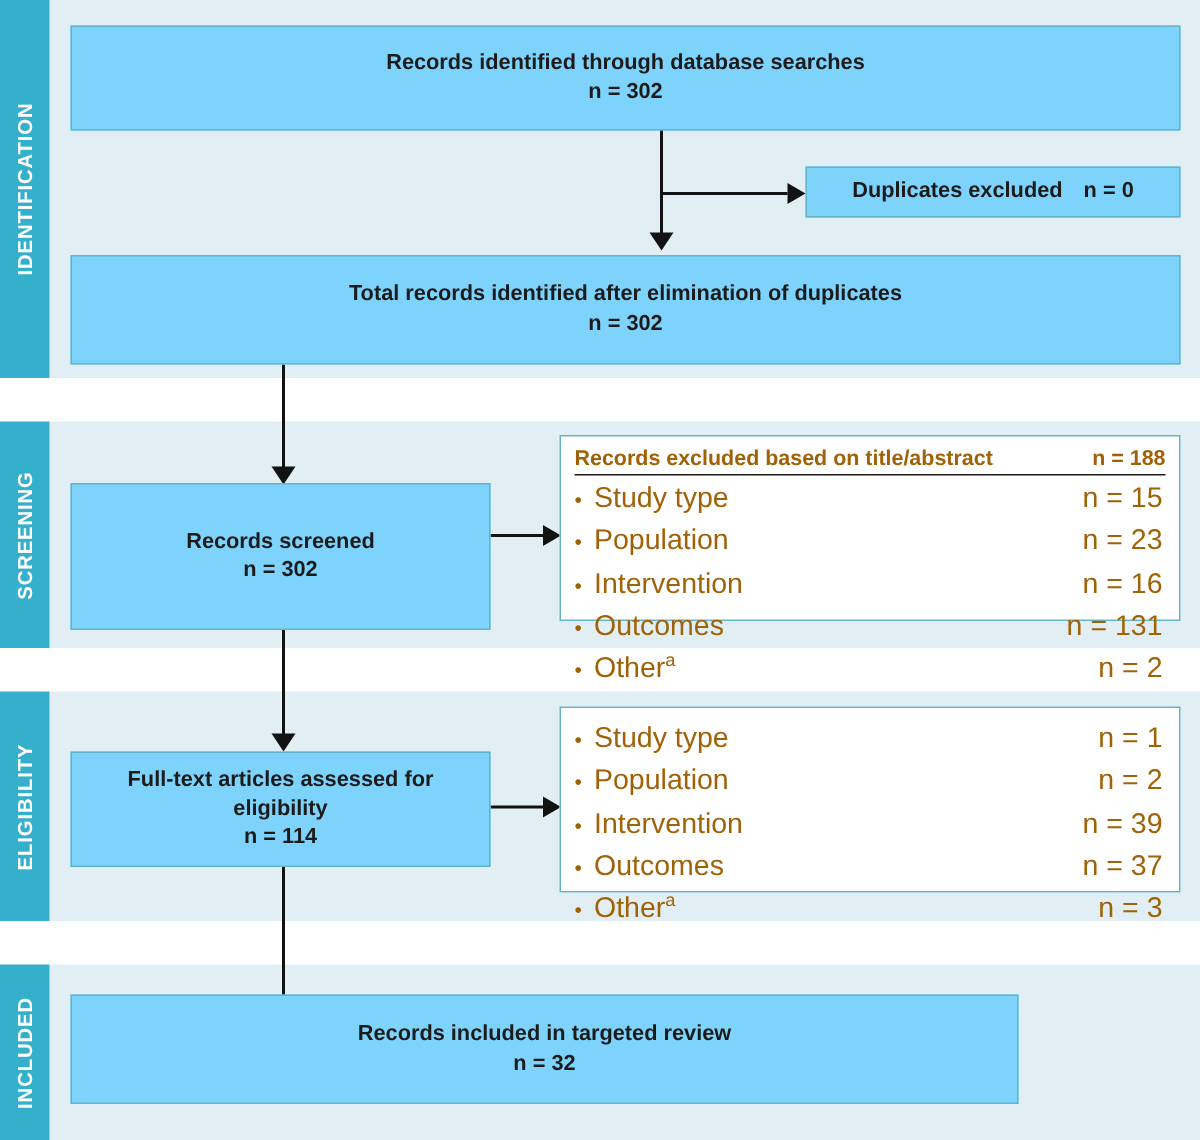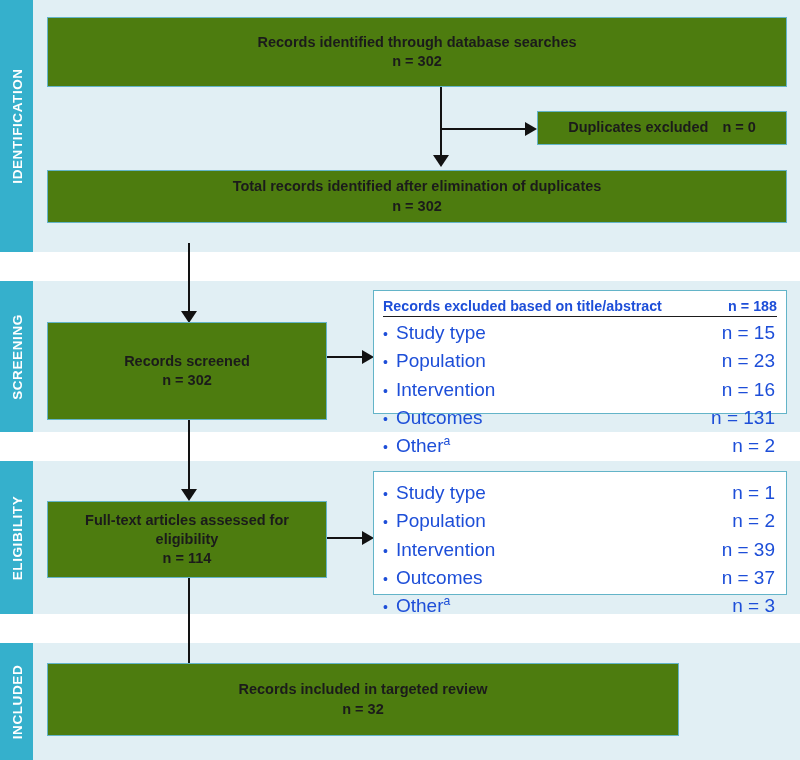--- a/index.html
+++ b/index.html
@@ -41,21 +41,21 @@
     left: 50%;
     top: 50%;
     transform: translate(-50%, -50%) rotate(-90deg);
     white-space: nowrap;
     transform-origin: center center;
   }
 
   
   .box {
     position: absolute;
-    background: #4d7c0f;
+    background: #7dd3fc;
     border: 1.3px solid #63b4c8;
     box-sizing: border-box;
     display: flex;
     align-items: center;
     justify-content: center;
     text-align: center;
     color: #1b1b1b;
     font-weight: bold;
     font-size: 14.5px;
     line-height: 1.32;
@@ -63,21 +63,21 @@
   .box .inner { padding: 0 6px; }
   .box .nline { display: block; }
 
   
   .listbox {
     position: absolute;
     background: #ffffff;
     border: 1.3px solid #63b4c8;
     box-sizing: border-box;
     padding: 7px 9px 6px 9px;
-    color: #1d4ed8;
+    color: #a16207;
   }
   .listbox .lb-head {
     display: flex;
     justify-content: space-between;
     font-weight: bold;
     font-size: 14.3px;
     border-bottom: 1.6px solid #1b1b1b;
     padding-bottom: 1px;
     margin-bottom: 2px;
     line-height: 1.2;
@@ -182,21 +182,21 @@
     </div>
   </div>
 
   <div class="box" style="left:537px; top:111px; width:250px; height:34px;">
     <div class="inner" style="display:flex; align-items:baseline;">
       <span>Duplicates excluded</span>
       <span style="padding-left:14px;">n = 0</span>
     </div>
   </div>
 
-  <div class="box" style="left:47px; top:170px; width:740px; height:53px;">
+  <div class="box" style="left:47px; top:170px; width:740px; height:73px;">
     <div class="inner">
       <span class="nline">Total records identified after elimination of duplicates</span>
       <span class="nline">n = 302</span>
     </div>
   </div>
 
   <div class="box" style="left:47px; top:322px; width:280px; height:98px;">
     <div class="inner">
       <span class="nline">Records screened</span>
       <span class="nline">n = 302</span>

